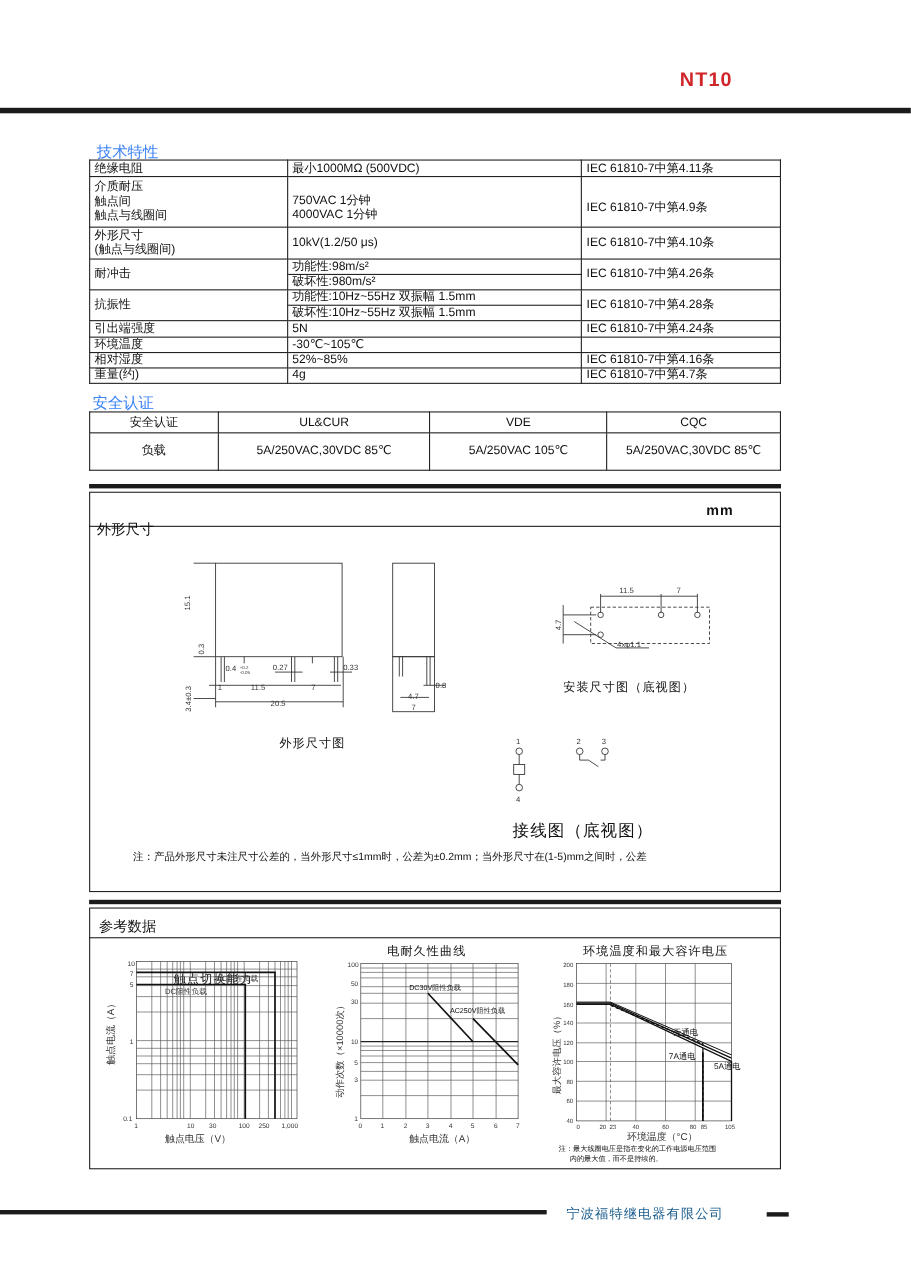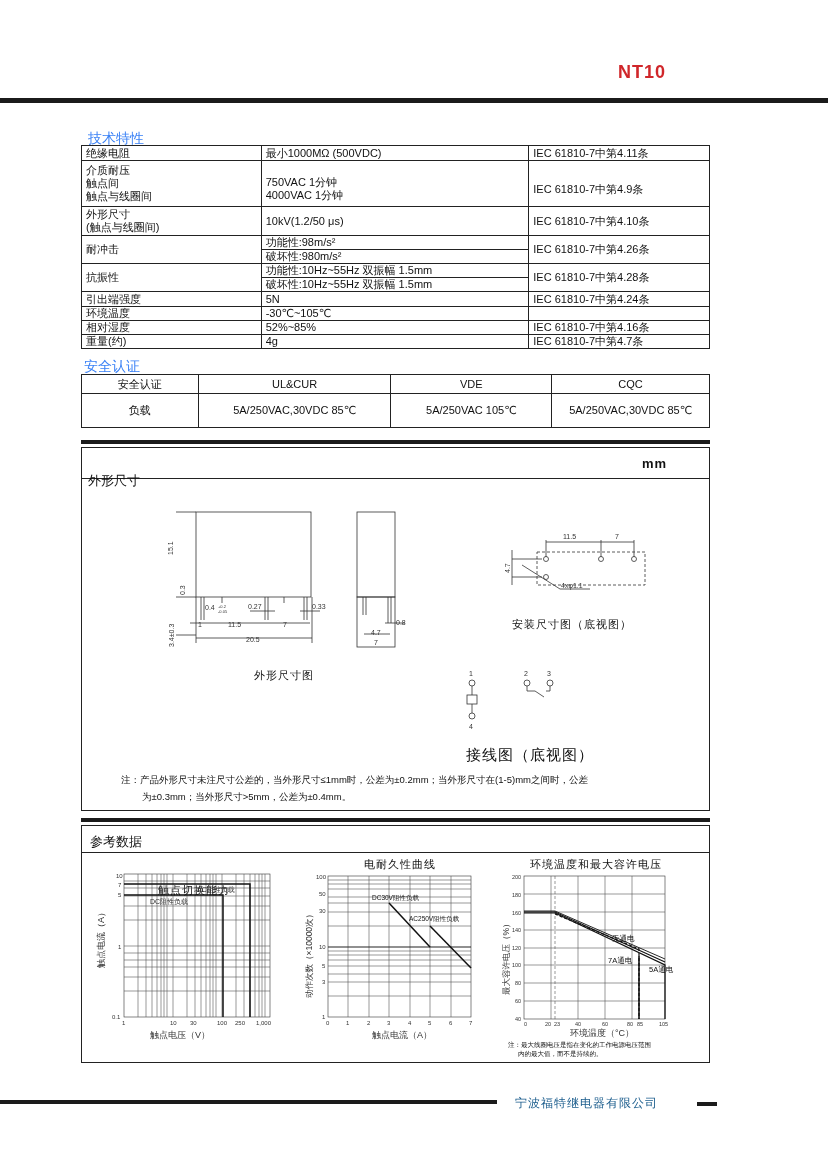--- a/index.html
+++ b/index.html
@@ -213,21 +213,20 @@
     <text x="319" y="234">4</text>
     <text x="374" y="181">2</text>
     <text x="397" y="181">3</text>
   </g>
 </svg>
 <div class="abs" style="left:254px;top:668px;font-size:11px;letter-spacing:1px">外形尺寸图</div>
 <div class="abs" style="left:512px;top:617px;font-size:11px;letter-spacing:1px">安装尺寸图（底视图）</div>
 <div class="abs" style="left:466px;top:746px;font-size:15px;letter-spacing:1px">接线图（底视图）</div>
 <div class="abs" style="left:121px;top:771px;font-size:9.5px;line-height:17px">
   <div>注：产品外形尺寸未注尺寸公差的，当外形尺寸≤1mm时，公差为±0.2mm；当外形尺寸在(1-5)mm之间时，公差</div>
-  <div style="padding-left:21px">为±0.3mm；当外形尺寸&gt;5mm，公差为±0.4mm。</div>
 </div>
 
 <div class="abs thickbar" style="left:81px;top:818px;width:629px;"></div>
 <div class="abs box" style="left:81px;top:825px;width:627px;height:236px;"></div>
 <div class="abs" style="left:81px;top:852px;width:629px;height:1px;background:#222"></div>
 <div class="abs hdr" style="left:90px;top:833px;">参考数据</div>
 
 <div class="abs" style="left:158px;top:883px;font-size:11px;letter-spacing:1px">触点切换能力</div>
 <svg class="abs" style="left:90px;top:870px" width="195" height="175">
   <g stroke="#555" stroke-width="0.6">
@@ -283,21 +282,21 @@
     <text x="127" y="155">100</text>
     <text x="145" y="155">250</text>
     <text x="166" y="155">1,000</text>
     <text x="107" y="22" font-size="7">AC阻性负载</text>
     <text x="60" y="34" font-size="7">DC阻性负载</text>
     <text x="60" y="168" font-size="9">触点电压（V）</text>
     <text x="14" y="98" font-size="9" transform="rotate(-90 14 98)">触点电流（A）</text>
   </g>
 </svg>
 
-<div class="abs" style="left:364px;top:857px;font-size:11px;letter-spacing:1px">电耐久性曲线</div>
+<div class="abs" style="left:352px;top:857px;font-size:11px;letter-spacing:1px">电耐久性曲线</div>
 <svg class="abs" style="left:298px;top:870px" width="195" height="175">
   <g stroke="#555" stroke-width="0.6">
     <rect x="30" y="6" width="143" height="141" fill="none" stroke="#333"></rect>
     <line x1="50" y1="6" x2="50" y2="147"></line>
       <line x1="71" y1="6" x2="71" y2="147"></line>
       <line x1="91" y1="6" x2="91" y2="147"></line>
     <line x1="112" y1="6" x2="112" y2="147"></line>
       <line x1="132" y1="6" x2="132" y2="147"></line>
       <line x1="153" y1="6" x2="153" y2="147"></line>
     <line x1="30" y1="10" x2="173" y2="10"></line>

